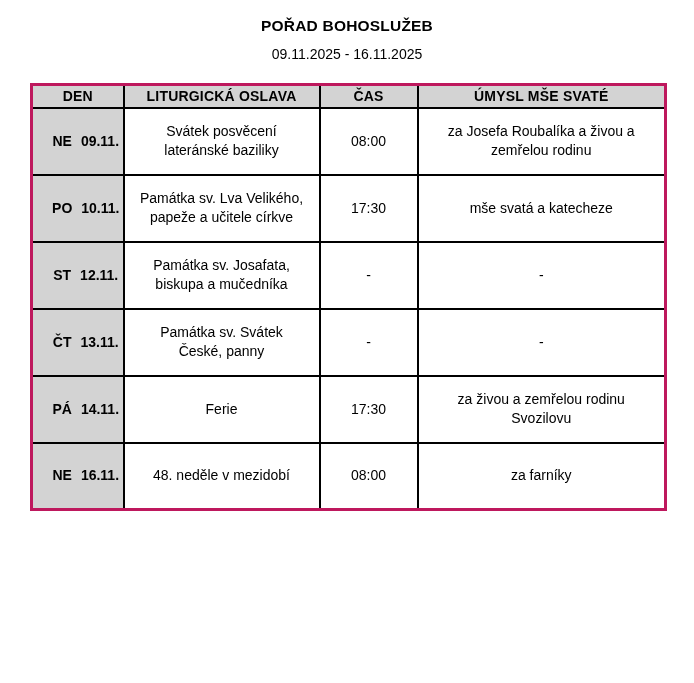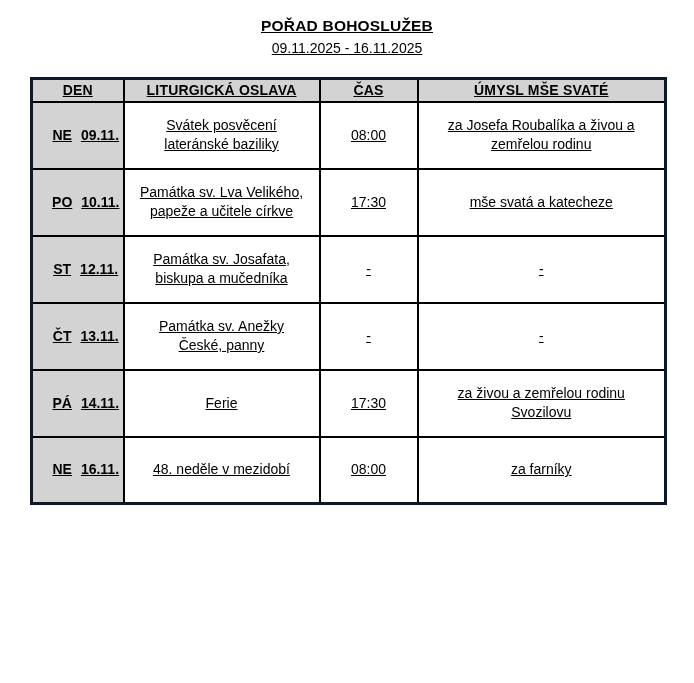--- a/index.html
+++ b/index.html
@@ -3,42 +3,42 @@
 <meta charset="utf-8">
 <style>
   * { margin: 0; padding: 0; box-sizing: border-box; }
   html, body {
     width: 694px;
     height: 683px;
     background: #ffffff;
     font-family: "Liberation Sans", sans-serif;
     color: #000000;
   }
-  .page { width: 694px; height: 675px; overflow: hidden; text-decoration: underline; }
+  .page { width: 694px; height: 675px; overflow: hidden; }
 
   .doc-header { padding-top: 15px; text-align: center; }
   .title-line {
     font-size: 15.5px;
     font-weight: bold;
     line-height: 21px;
     letter-spacing: 0.2px;
   }
   .date-line {
     font-size: 14px;
     font-weight: normal;
     line-height: 20px;
-    margin-top: 2px;
+    margin-top: 8px;
   }
 
   table.schedule {
     border-collapse: collapse;
     table-layout: fixed;
     width: 634px;
     margin: 19px 0 0 30px;
-    border: 3px solid #0f172a;
+    border: 3px solid #be185d;
   }
   table.schedule col.c-den  { width: 92px; }
   table.schedule col.c-osl  { width: 196px; }
   table.schedule col.c-cas  { width: 98px; }
   table.schedule col.c-umy  { width: 248px; }
 
   table.schedule th {
     background: #d3d3d3;
     border: 2px solid #000000;
     font-size: 14px;
@@ -133,21 +133,21 @@
         <td class="time-cell">-</td>
         <td class="intention-cell">-</td>
       </tr>
       <tr>
         <td class="day-cell">
           <div class="day-wrap">
             <span>ČT</span>
             <span>13.11.</span>
           </div>
         </td>
-        <td class="celebration-cell">Památka sv. Anežky České, panny</td>
+        <td class="celebration-cell">Památka sv. Svátek České, panny</td>
         <td class="time-cell">-</td>
         <td class="intention-cell">-</td>
       </tr>
       <tr>
         <td class="day-cell">
           <div class="day-wrap">
             <span>PÁ</span>
             <span>14.11.</span>
           </div>
         </td>

